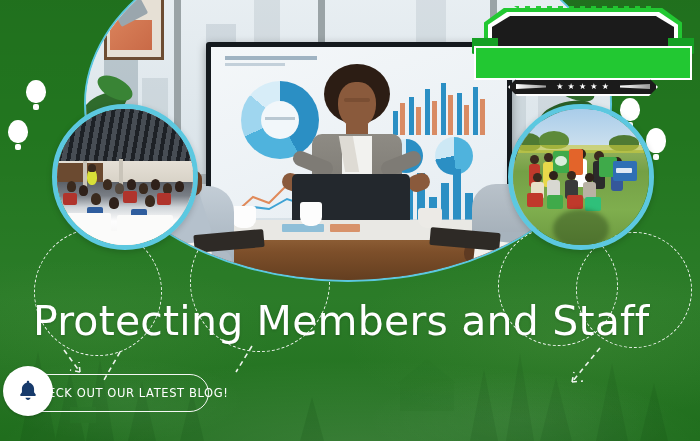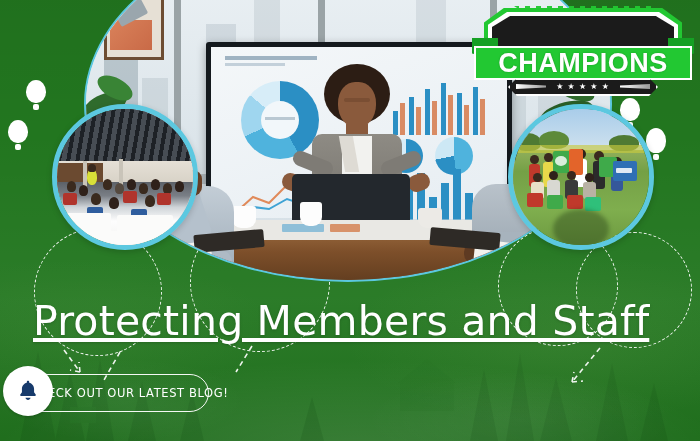--- a/index.html
+++ b/index.html
@@ -171,21 +171,20 @@
   .wing.l{left:42px;width:30px;-webkit-clip-path:polygon(0 0,100% 30%,100% 70%,0 100%);clip-path:polygon(0 0,100% 30%,100% 70%,0 100%);}
   .wing.r{right:42px;width:30px;-webkit-clip-path:polygon(100% 0,0 30%,0 70%,100% 100%);clip-path:polygon(100% 0,0 30%,0 70%,100% 100%);}
 
   
   .headline{
     position:absolute;left:33px;top:296px;
     color:#ffffff;font-size:41px;line-height:50px;font-weight:400;
     letter-spacing:.2px;white-space:nowrap;
     font-family:"DejaVu Sans","Liberation Sans",sans-serif;
     text-shadow:0 1px 3px rgba(0,0,0,.18);
-    text-decoration:underline;
   }
 
   
   .cta{
     position:absolute;left:14px;top:374px;width:195px;height:38px;
     border:1.6px solid rgba(255,255,255,.95);border-radius:19px;box-sizing:border-box;
   }
   .cta-label{
     position:absolute;left:30px;top:374px;height:38px;line-height:38px;
     color:#ffffff;font-size:11.5px;letter-spacing:.6px;white-space:nowrap;
@@ -499,21 +498,20 @@
   </div>
 
   <div class="logo">
     <div class="logo-rays"></div>
     <div class="logo-shield-gr"></div>
     <div class="logo-shield-ol"></div>
     <div class="logo-shield"></div>
     <div class="ribbon-l"></div>
     <div class="ribbon-r"></div>
     <div class="ribbon"></div>
-    <div class="logo-champ">CHAMPIONS</div>
     <div class="logo-bottom"></div>
     <div class="logo-stars">★ ★ ★ ★ ★</div>
     <div class="wing l" style="top:76px;"></div>
     <div class="wing r" style="top:76px;"></div>
   </div>
 
   <div class="headline">Protecting Members and Staff</div>
 
   <div class="cta"></div>
   <div class="cta-label">CHECK OUT OUR LATEST BLOG!</div>

